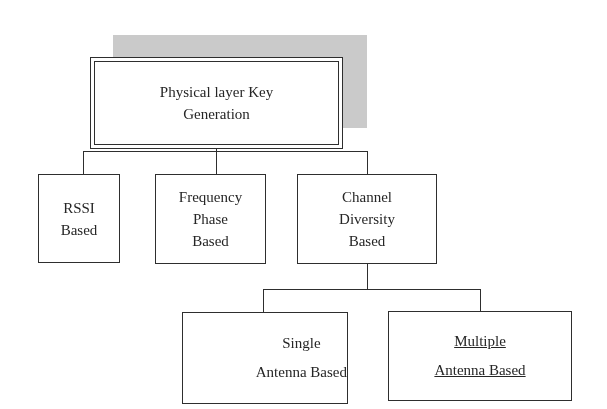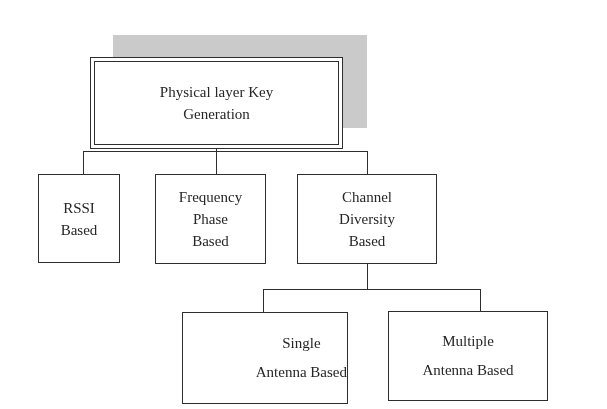--- a/index.html
+++ b/index.html
@@ -86,18 +86,18 @@
     <span class="label">Channel
 Diversity
 Based</span>
   </div>
 
   <div class="node wide" style="left:182px; top:312px; width:166px; height:92px;justify-content:flex-end;">
     <span class="label">Single
 Antenna Based</span>
   </div>
 
-  <div class="node wide" style="left:388px; top:311px; width:160px; height:90px;">
+  <div class="node wide" style="left:388px; top:311px; width:184px; height:90px;text-decoration:underline;">
     <span class="label">Multiple
 Antenna Based</span>
   </div>
 
 </div>
 
 </body></html>

